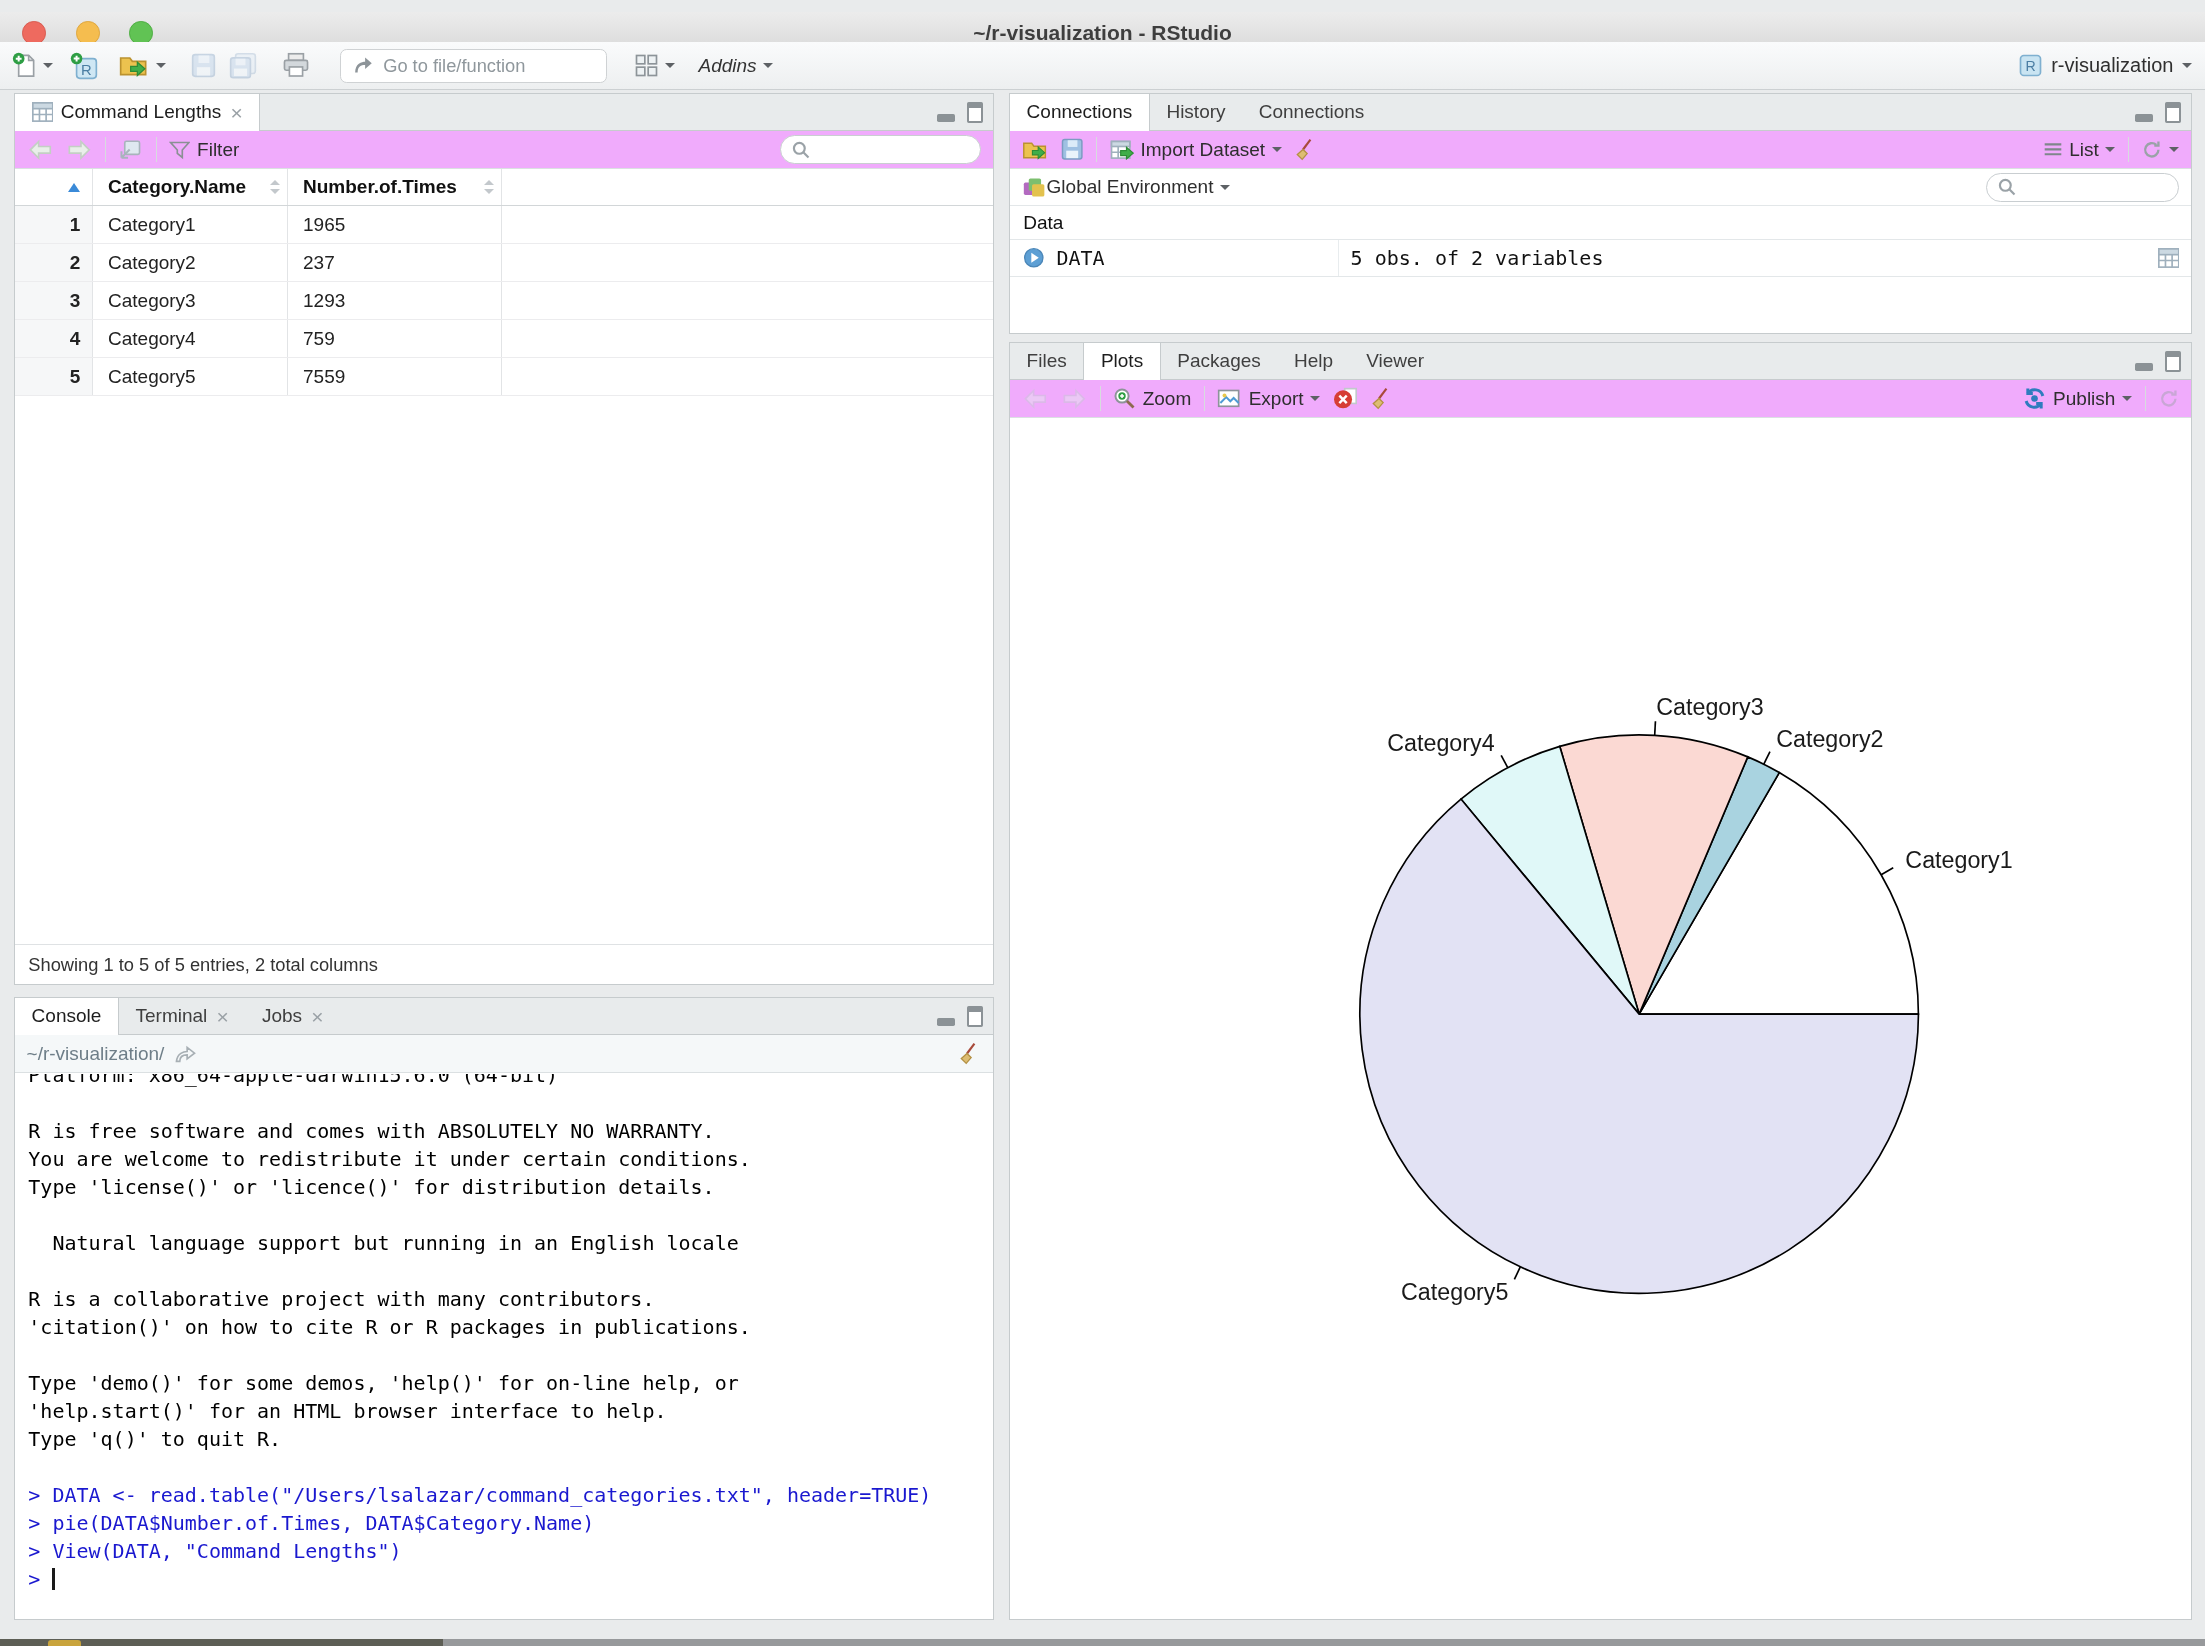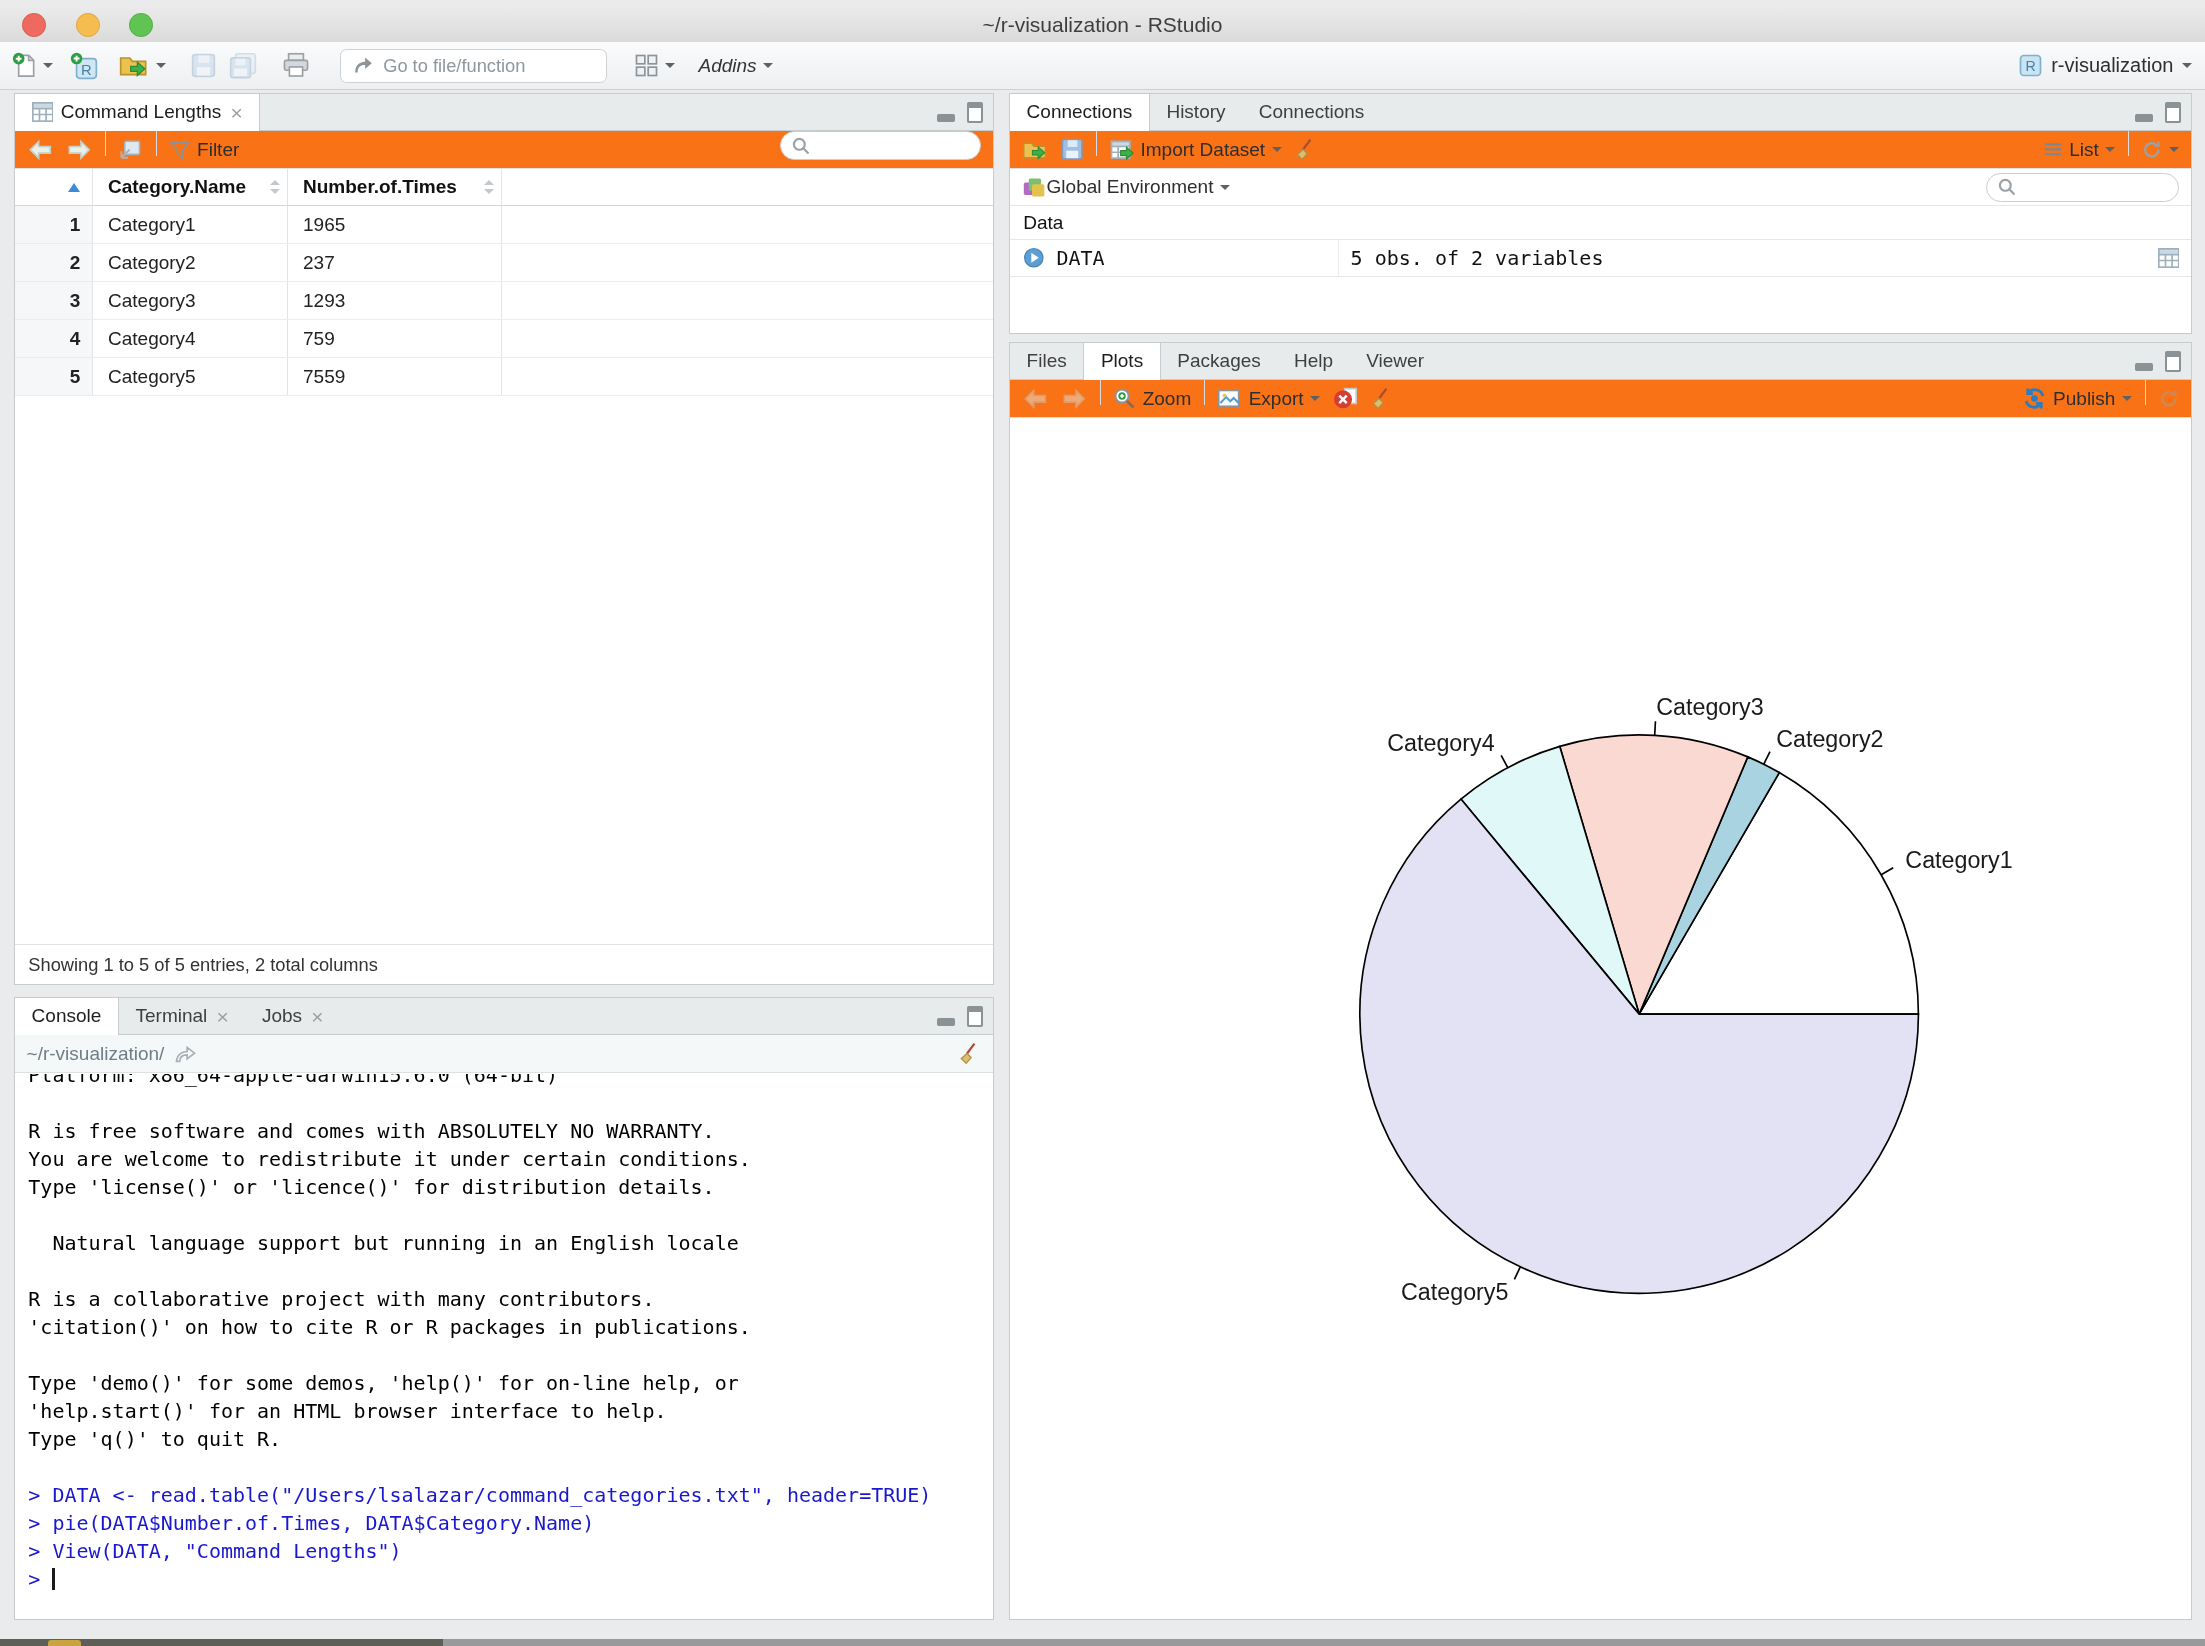--- a/index.html
+++ b/index.html
@@ -1,21 +1,21 @@
 <!DOCTYPE html>
 <html style="font-size:13.3px"><head>
 <meta charset="utf-8">
 <style>
   html,body{margin:0;padding:0;background:#444;}
   #app{position:relative;width:2205px;height:1647px;background:#e9ebec;
        font-family:"Liberation Sans","DejaVu Sans",sans-serif;overflow:hidden;
        -webkit-font-smoothing:antialiased;}
   
-  .titlebar{position:absolute;left:0;top:4px;right:0;height:41px;
-    background:linear-gradient(#ececec,#d9d9d9);border-bottom:0.8px solid #b3b3b3;}
+  .titlebar{position:absolute;left:0;top:12px;right:0;height:41px;
+    background:linear-gradient(#ececec,#d9d9d9);border-bottom:0.8px solid #b3b3b3;font-weight:bold;}
   .tl{position:absolute;top:9.1px;width:21.6px;height:21.6px;border-radius:50%;}
   .tl.red{left:22.4px;background:#ee6a5f;border:0.8px solid #d95b50;}
   .tl.yellow{left:76px;background:#f5bd4f;border:0.8px solid #dfa73e;}
   .tl.green{left:129px;background:#61c354;border:0.8px solid #4eae42;}
   .wtitle{position:absolute;left:0;right:0;top:0;line-height:41px;text-align:center;
     font-size:21px;color:#3e3e3e;}
   
   .mtoolbar{position:absolute;left:0;top:42px;right:0;height:47px;
     background:linear-gradient(#fafbfc,#edeff0);border-bottom:0.8px solid #ccd0d2;
     display:flex;align-items:center;padding-left:11.6px;}
@@ -37,22 +37,22 @@
     border-bottom:0.8px solid #c6cbcd;position:relative;box-sizing:border-box;}
   .tab{display:flex;align-items:center;gap:7.5px;padding:0 16.6px;font-size:19px;color:#3f3f3f;}
   .tab.active{background:#fff;border-left:0.8px solid #c6cbcd;border-right:0.8px solid #c6cbcd;
     margin-bottom:-0.8px;z-index:2;color:#1d1d1d;}
   .tab.first{border-left:none;}
   .close-x{color:#9aa1a6;font-size:21px;margin-left:1.7px;line-height:1;}
   .winbtns{position:absolute;right:10px;top:0;height:37px;display:flex;align-items:center;gap:12.5px;}
   .minbtn{width:17.4px;height:8.3px;background:#8b9296;border-radius:1.7px;margin-top:11.6px;}
   .maxbtn{width:16px;height:21.6px;border:2.5px solid #8b9296;border-top-width:6.6px;
     box-sizing:border-box;background:#fff;border-radius:1.7px;}
-  .ptoolbar{height:38px;border-bottom:0.8px solid #dbe0e2;background:#f97316;display:flex;
-    padding:0 11.6px;gap:12.5px;font-size:19px;color:#2e2e2e;box-sizing:border-box;}
+  .ptoolbar{height:38px;border-bottom:0.8px solid #dbe0e2;background:#f0abfc;display:flex;
+    align-items:center;padding:0 11.6px;gap:12.5px;font-size:19px;color:#2e2e2e;box-sizing:border-box;}
   .vsep{width:0.8px;height:25px;background:#d7dcde;}
   .spacer{flex:1;}
   .search{display:flex;align-items:center;gap:6.6px;background:#fff;border:0.8px solid #c9ced1;
     border-radius:15px;height:29px;padding:0 10px;box-sizing:border-box;}
   
   .thead{display:flex;height:37px;border-bottom:0.8px solid #d2d6d8;align-items:center;
     font-weight:bold;font-size:19px;color:#111;box-sizing:border-box;}
   .trow{display:flex;height:38px;border-bottom:0.8px solid #ececee;align-items:center;
     font-size:19px;color:#222;box-sizing:border-box;}
   .c-num{width:78px;display:flex;justify-content:flex-end;align-items:center;

